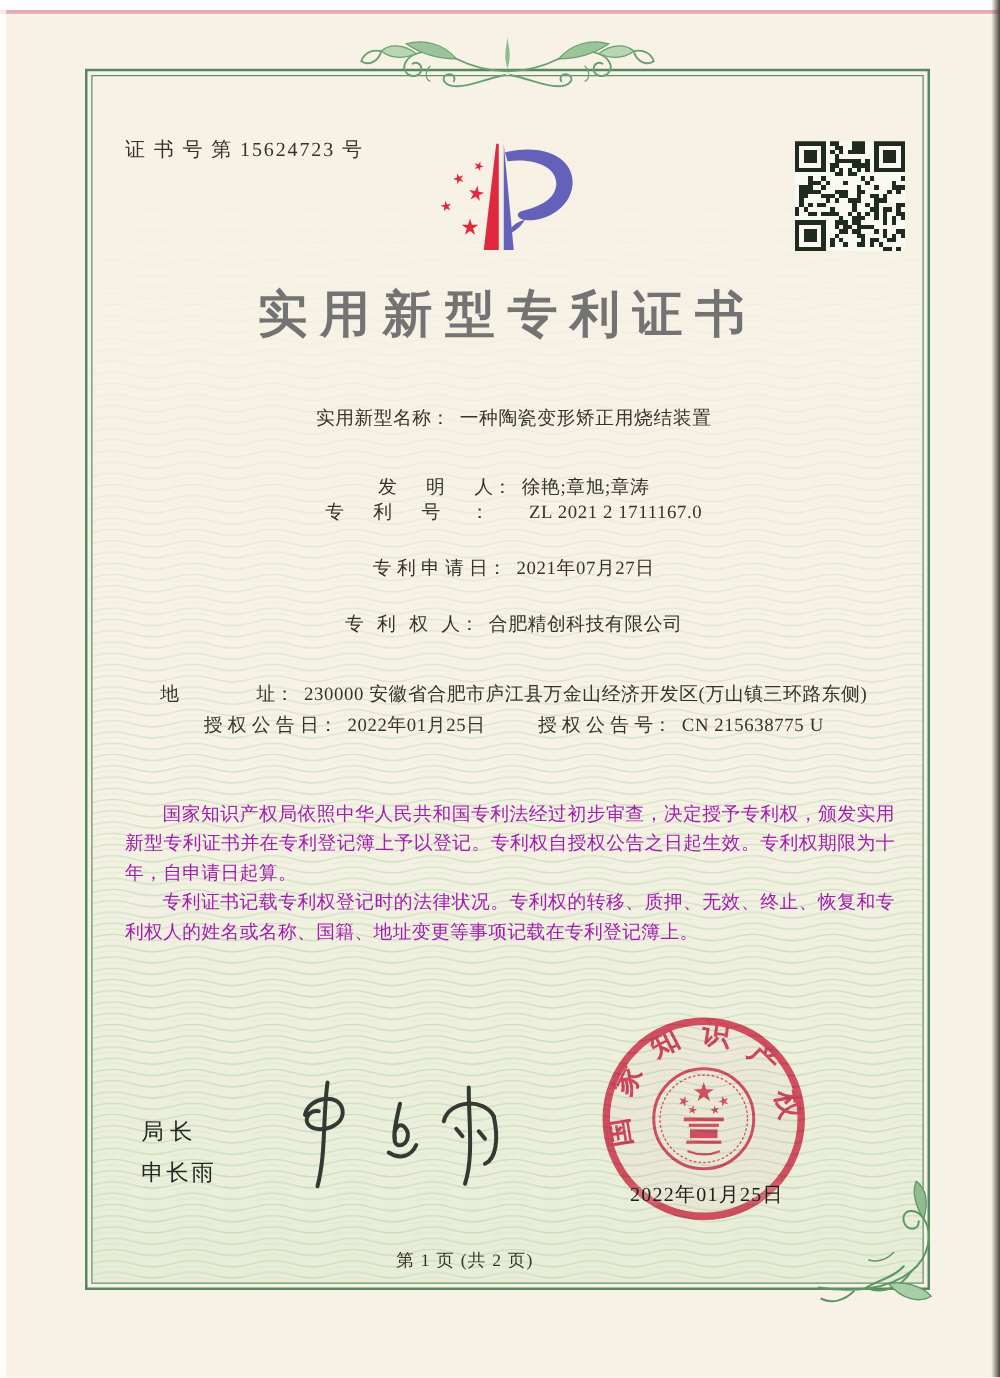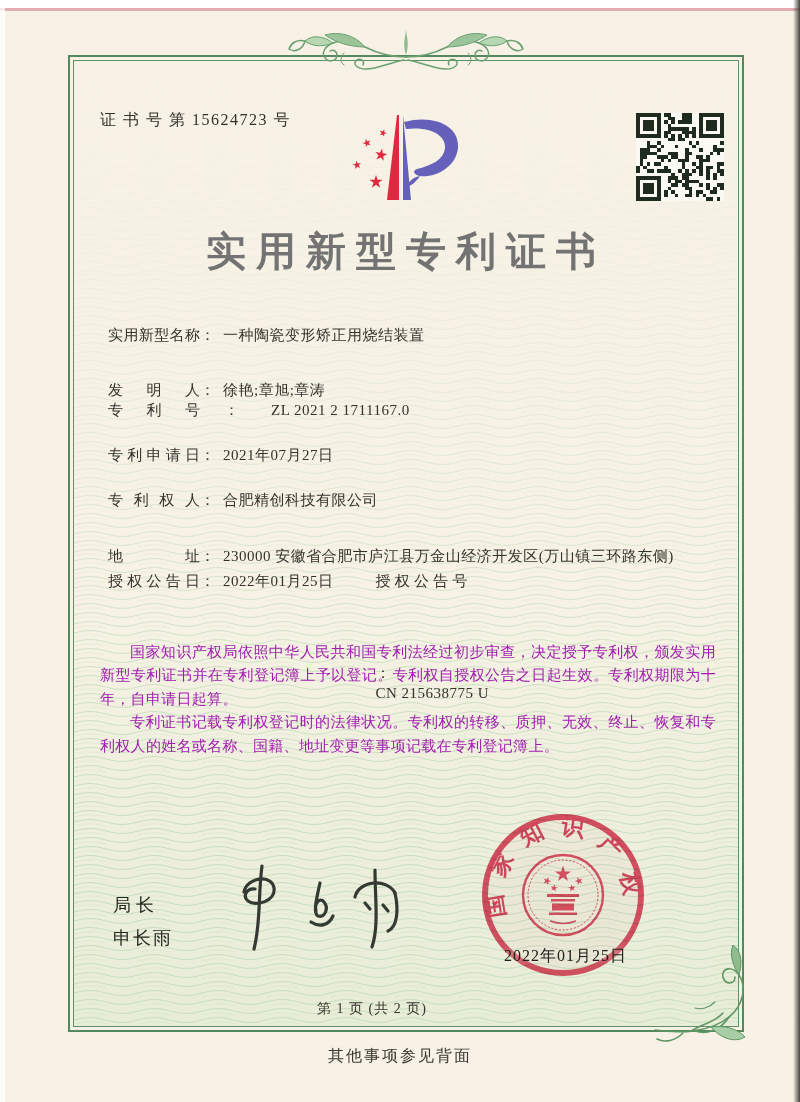--- a/index.html
+++ b/index.html
@@ -33,28 +33,28 @@
 
   .cert-no { position:absolute; left:100px; top:110px; font-size:16px; color:#35322c; letter-spacing:1.5px; }
 
   .logo { position:absolute; left:338px; top:110px; width:130px; height:96px; }
   .qr   { position:absolute; left:636px; top:113px; width:88px; height:88px; }
 
   .title { position:absolute; left:68px; top:224px; width:676px; text-align:center;
            font-size:40px; font-weight:700; letter-spacing:10px; color:#737373; }
 
   .fields { position:absolute; left:108px; top:325px; width:606px; font-size:15px; color:#35322c; }
-  .frow { display:flex; align-items:flex-start; line-height:20px; }
+  .frow { display:flex; align-items:flex-start; line-height:20px;justify-content:center; }
   .flabel { display:inline-block; width:92px; text-align:justify; text-align-last:justify; flex:0 0 92px; }
   .fcolon { flex:0 0 auto; margin-right:8px; }
   .fvalue { flex:0 1 auto; letter-spacing:.5px; }
   .val-wrap { max-width:480px; }
   .mb-r1{margin-bottom:35px;} .mb-r2{} .mb-r3{margin-bottom:25px;gap:24px;}
   .mb-r4{margin-bottom:25px;} .mb-r5{margin-bottom:36px;} .mb-r6{margin-bottom:5px;}
-  .pair2 { display:flex; margin-left:42px;flex-direction:column; }
+  .pair2 { display:flex; margin-left:42px; }
   .pair2 .flabel{ flex:0 0 92px; }
 
   .body-text { position:absolute; left:100px; top:641px; width:616px; font-size:15px;
                line-height:23.4px; color:#a21caf; text-align:justify; letter-spacing:.3px; }
   .body-text p { text-indent:2em; }
 
   .director-title { position:absolute; left:113px; top:893px; font-family:"Liberation Sans", sans-serif;
                     font-size:18px; letter-spacing:5px; color:#23281f; }
   .director-name  { position:absolute; left:113px; top:926px; font-family:"Liberation Sans", sans-serif;
                     font-size:18px; letter-spacing:2px; color:#23281f; }
@@ -504,16 +504,15 @@
       <rect x="-16" y="-1" width="32" height="3" stroke="none"></rect>
       <rect x="-12" y="4" width="24" height="2.5" stroke="none"></rect>
       <rect x="-11" y="8.5" width="22" height="7" stroke="none"></rect>
       <rect x="-14" y="17.5" width="28" height="2.5" stroke="none"></rect>
       <path d="M-13,26 Q0,31 13,26" fill="none" stroke-width="1.6"></path>
     </g>
   </svg>
   <div class="seal-date">2022年01月25日</div>
 
   <div class="page-info">第 1 页 (共 2 页)</div>
-  <div class="back-note">其他事项参见背面</div>
 
   <div class="scan-right-dark"></div>
 </div>
 
 </body></html>

